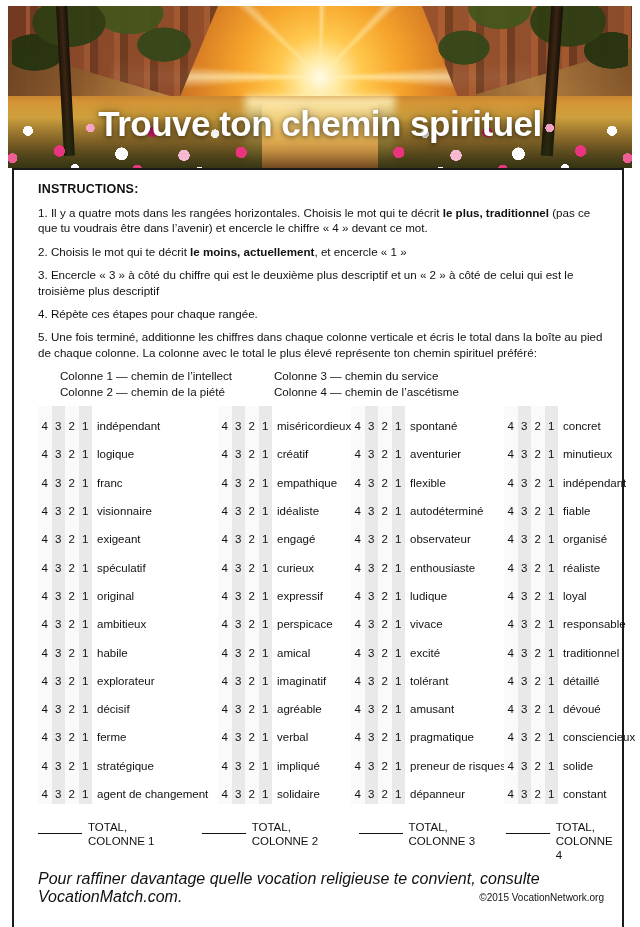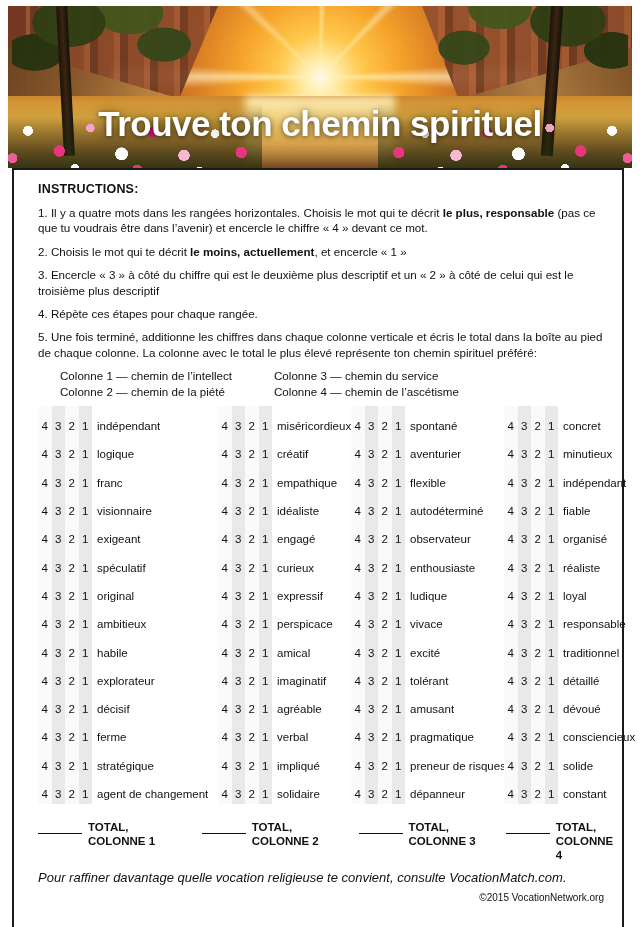--- a/index.html
+++ b/index.html
@@ -166,29 +166,29 @@
   .stripes i:nth-child(2){background:#e9e9e9;}
   .stripes i:nth-child(3){background:#fafafa;}
   .stripes i:nth-child(4){background:#e9e9e9;}
   .wrow{position:relative;height:28.3px;display:flex;align-items:center;white-space:nowrap;}
   .nums{width:54px;font-size:11.5px;color:#111;display:flex;}
   .nums span{width:13.5px;text-align:center;display:block;}
   .wlabel{font-size:11.5px;color:#111;padding-left:5px;}
 
   
   .totals{position:absolute;left:0;top:650px;width:100%;display:flex;}
-  .tot{display:flex;align-items:flex-start;font-size:11.5px;font-weight:bold;color:#111;}
+  .tot{display:flex;align-items:flex-start;font-size:11.5px;font-weight:normal;color:#111;}
   .tot .blank{border-bottom:1.5px solid #111;width:44px;height:13px;margin-right:6px;flex:none;}
   .tot .tlabel{line-height:1.22;}
   .tot.t1{margin-left:24px;width:169px;}
   .tot.t2{width:162px;}
   .tot.t3{width:152px;}
   .tot.t4{width:120px;}
 
-  .footer-it{position:absolute;left:24px;top:700px;font-size:13px;font-style:italic;color:#111;}
+  .footer-it{position:absolute;left:24px;top:700px;font-size:16px;font-style:italic;color:#111;}
   .copyright{position:absolute;right:18px;top:722px;font-size:10px;color:#111;}
 </style>
 </head>
 <body>
 
 <div class="page">
 
   <div class="hero">
     <div class="sky"></div>
     <div class="rays"></div>
@@ -205,21 +205,21 @@
     <div class="flowers-l"></div>
     <div class="flowers-r"></div>
     <div class="hero-title">Trouve ton chemin spirituel</div>
   </div>
 
   <div class="frame">
 
     <div class="instructions">
       <div class="instr-head">INSTRUCTIONS:</div>
       <div id="steps-host">
-          <div class="instr-p"><span>1. Il y a quatre mots dans les rangées horizontales. Choisis le mot qui te décrit </span><b>le plus, responsable</b><span> (pas ce que tu voudrais être dans l’avenir) et encercle le chiffre « 4 » devant ce mot.</span></div>
+          <div class="instr-p"><span>1. Il y a quatre mots dans les rangées horizontales. Choisis le mot qui te décrit </span><b>le plus, traditionnel</b><span> (pas ce que tu voudrais être dans l’avenir) et encercle le chiffre « 4 » devant ce mot.</span></div>
           <div class="instr-p"><span>2.  Choisis le mot qui te décrit </span><b>le moins, actuellement</b><span>, et encercle « 1 »</span></div>
           <div class="instr-p"><span>3.  Encercle « 3 » à côté du chiffre qui est le deuxième plus descriptif et un « 2 » à côté de celui qui est le troisième plus descriptif</span></div>
           <div class="instr-p"><span>4.  Répète ces étapes pour chaque rangée.</span></div>
           <div class="instr-p"><span>5.  Une fois terminé, additionne les chiffres dans chaque colonne verticale et écris le total dans la boîte au pied de chaque colonne. La colonne avec le total le plus élevé représente ton chemin spirituel préféré:</span></div>
         </div>
       <div class="col-legend" id="legend-host">
           <div class="lrow">
             <div class="c1">Colonne 1 — chemin de l’intellect</div>
             <div>Colonne 3 — chemin du service</div>
           </div>

